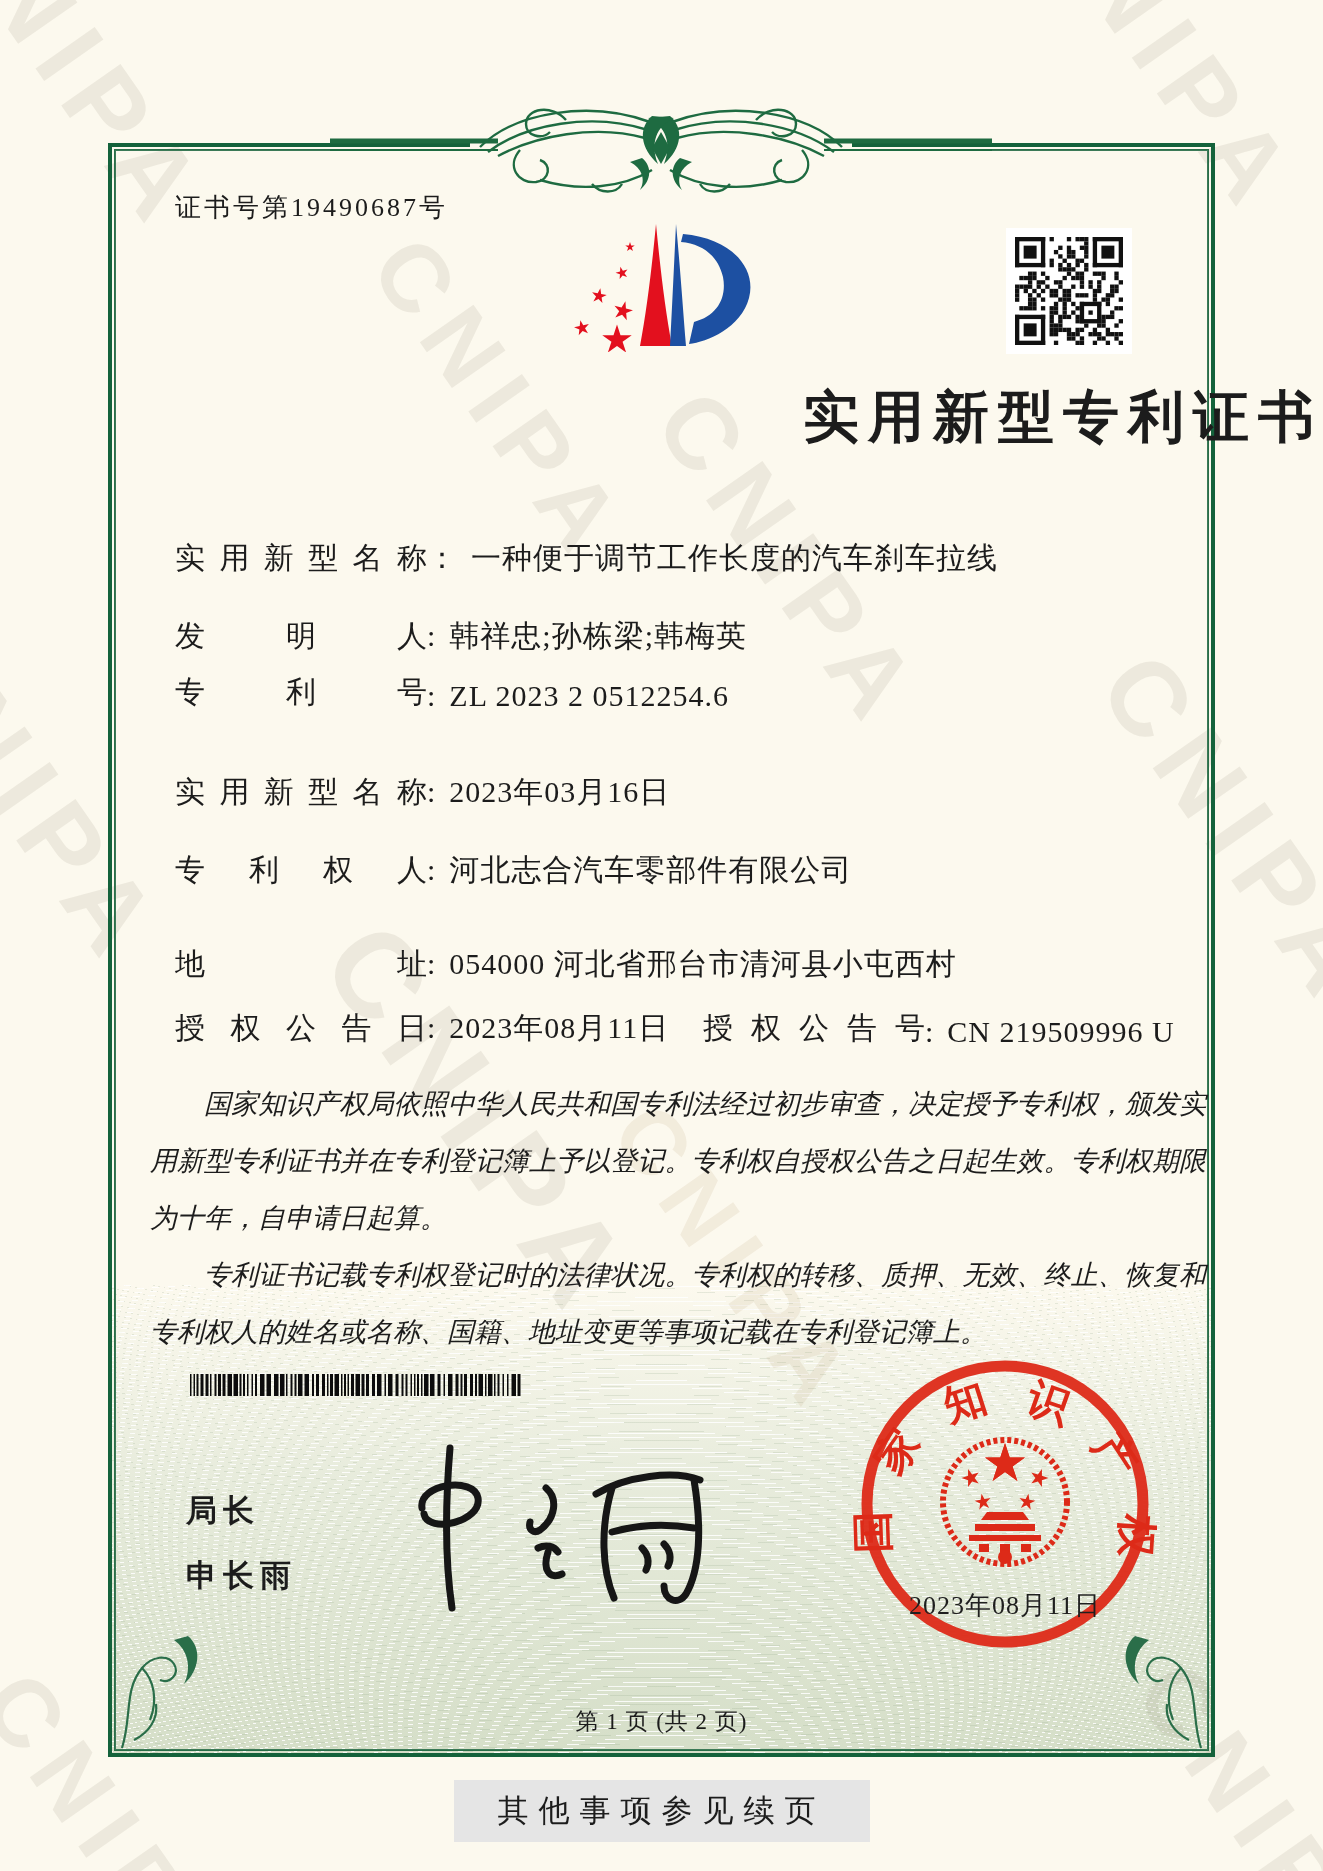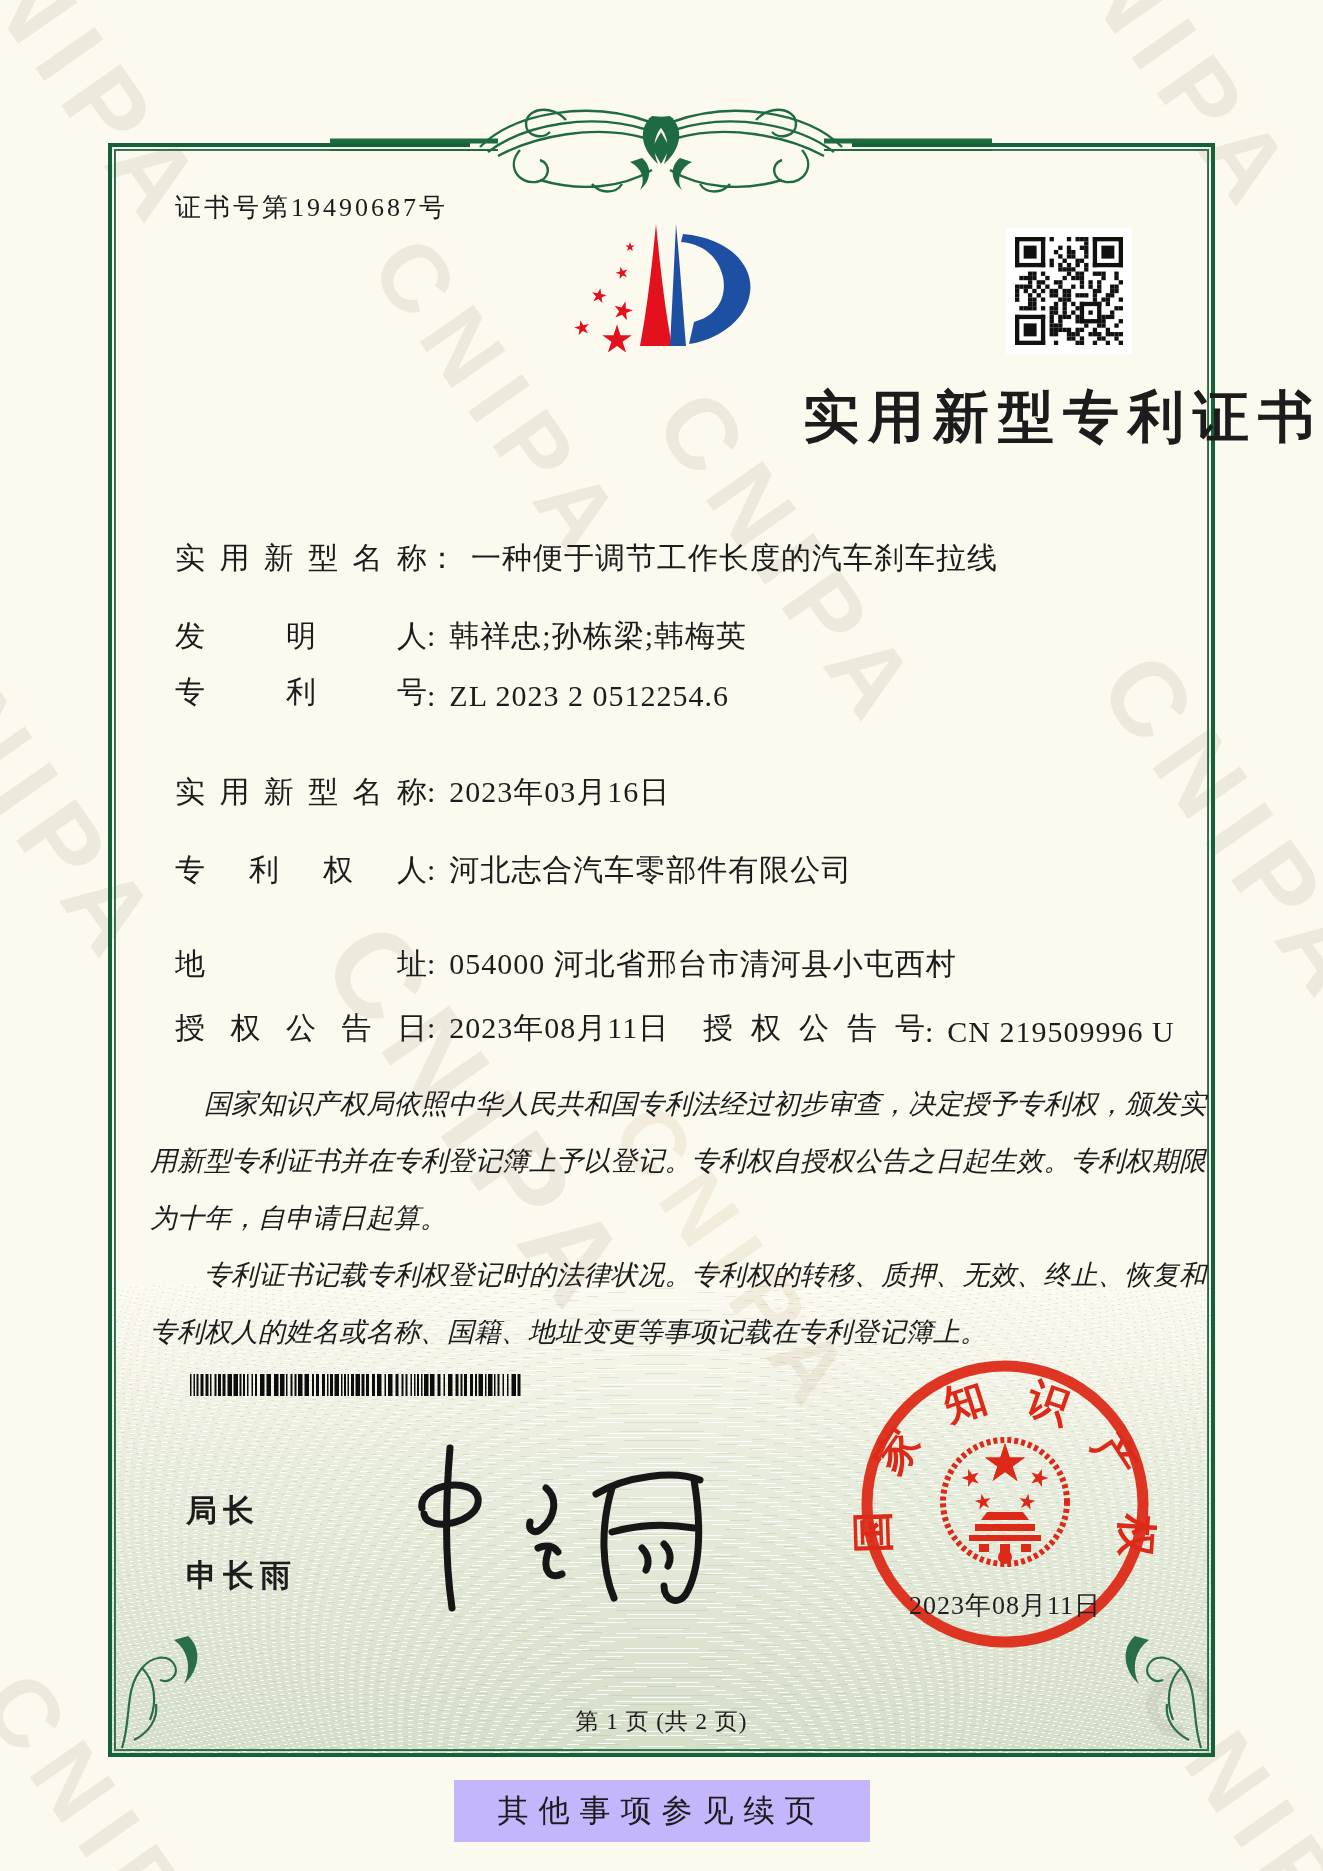--- a/index.html
+++ b/index.html
@@ -52,21 +52,21 @@
   
   .barcode{position:absolute;left:190px;top:1374px;z-index:3;}
   .signer{position:absolute;left:186px;top:1490px;z-index:3;
           font-family:"Liberation Sans","DejaVu Sans",sans-serif;font-weight:600;font-size:31px;letter-spacing:6px;}
   .signer .name{margin-top:23px;}
   .signature{position:absolute;left:388px;top:1436px;width:330px;height:180px;z-index:3;}
   .seal{position:absolute;left:853px;top:1352px;width:304px;height:304px;z-index:3;}
 
   .page-info{position:absolute;left:0;right:0;top:1706px;text-align:center;font-size:23px;z-index:3;letter-spacing:1px;}
   .cont-wrap{position:absolute;left:0;right:0;top:1780px;text-align:center;z-index:3;}
-  .cont-note{display:inline-block;background:#c4b5fd;padding:10px 44px;font-size:31px;letter-spacing:10px;}
+  .cont-note{display:inline-block;background:#e5e5e5;padding:10px 44px;font-size:31px;letter-spacing:10px;}
 </style>
 </head>
 <body>
 
 <div class="page">
 
   <div class="wm" style="left:70px;top:55px;font-size:105px;">CNIPA</div>
   <div class="wm" style="left:1165px;top:45px;font-size:100px;">CNIPA</div>
   <div class="wm" style="left:500px;top:400px;font-size:95px;">CNIPA</div>
   <div class="wm" style="left:790px;top:560px;font-size:100px;">CNIPA</div>

